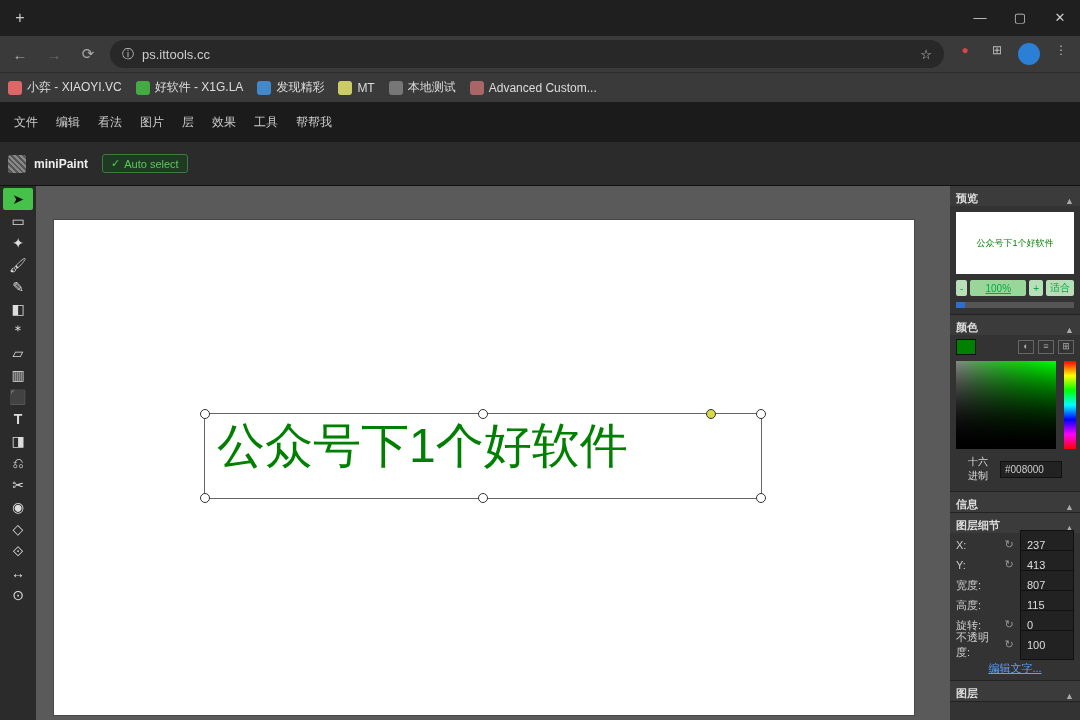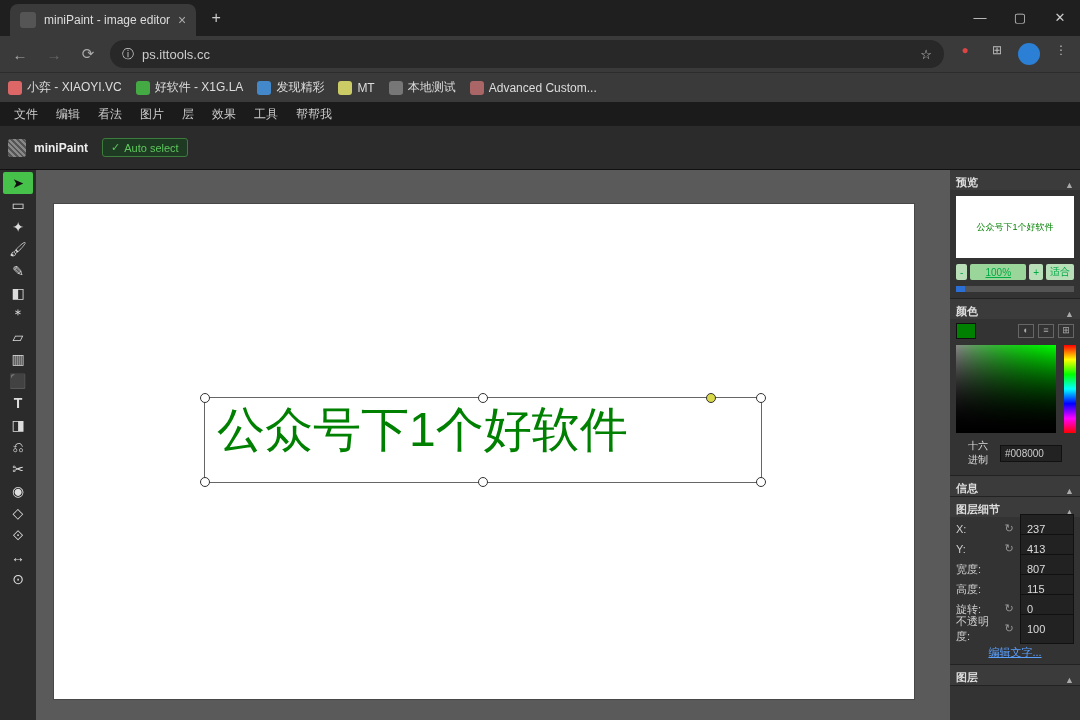--- a/index.html
+++ b/index.html
@@ -21,21 +21,21 @@
 .urlbox .lock { font-size:12px; }
 .rtico { width:22px; height:22px; text-align:center; color:#bbb; }
 .avatar { width:22px; height:22px; border-radius:50%; background:#2b7fd5; }
 
 .bmbar { height:30px; background:#3a3a3a; border-top:1px solid #2c2c2c; display:flex; align-items:center; padding:0 8px; gap:14px; font-size:12px; color:#ddd; }
 .bm { display:flex; align-items:center; gap:5px; }
 .bm .bi { width:14px; height:14px; background:#6a6; border-radius:3px; }
 
 
 .app { position:relative; height:618px; background:#3c3c3c; }
-.menubar { height:24px; background:#1b1b1b; display:flex; align-items:center; padding:0 14px; gap:18px; font-size:12px; color:#ccc; }
+.menubar { height:40px; background:#1b1b1b; display:flex; align-items:center; padding:0 14px; gap:18px; font-size:12px; color:#ccc; }
 .brandbar { height:44px; background:#2b2b2b; display:flex; align-items:center; padding:16px 8px; gap:8px; border-bottom:1px solid #111; }
 .brandlogo { width:18px; height:18px; background:repeating-linear-gradient(45deg,#888,#888 2px,#555 2px,#555 4px); border-radius:3px; }
 .brandname { font-size:12px; font-weight:bold; color:#eee; }
 .autoselect { display:flex; align-items:center; background:#1f3a22; border:1px solid #3c7c3c; color:#5fc65f; font-size:11px; padding:2px 8px; border-radius:3px; gap:4px; margin-left:6px;}
 
 .workarea { display:flex; height:568px; }
 .tools { width:36px; background:#2b2b2b; display:flex; flex-direction:column; align-items:center; padding-top:2px;}
 .tool { width:30px; height:22px; margin:0; display:flex; align-items:center; justify-content:center; color:#ddd; font-size:14px; }
 .tool.active { background:#46c24a; color:#111; border-radius:2px;}
 
@@ -76,25 +76,20 @@
 .frow .reset { width:14px; height:14px; font-size:11px; color:#999; text-align:center;}
 .frow .fv { flex:1; background:#222; border:1px solid #111; color:#ddd; text-align:left; padding:8px 6px; font-size:11px;}
 .editlink { text-align:center; padding:4px; }
 .editlink span { color:#5aa0ff; font-size:11px; text-decoration:underline; }
 
 </style>
 </head>
 <body>
 
 <div class="titlebar">
-  <div class="tab">
-    <div class="fav"></div>
-    <div class="title">miniPaint - image editor</div>
-    <div class="x">×</div>
-  </div>
   <div class="newtab">+</div>
   <div class="spacer"></div>
   <div class="winbtn">—</div>
   <div class="winbtn">▢</div>
   <div class="winbtn">✕</div>
 </div>
 <div class="addrbar">
   <div class="navicon">←</div>
   <div class="navicon" style="opacity:.4">→</div>
   <div class="navicon">⟳</div>

